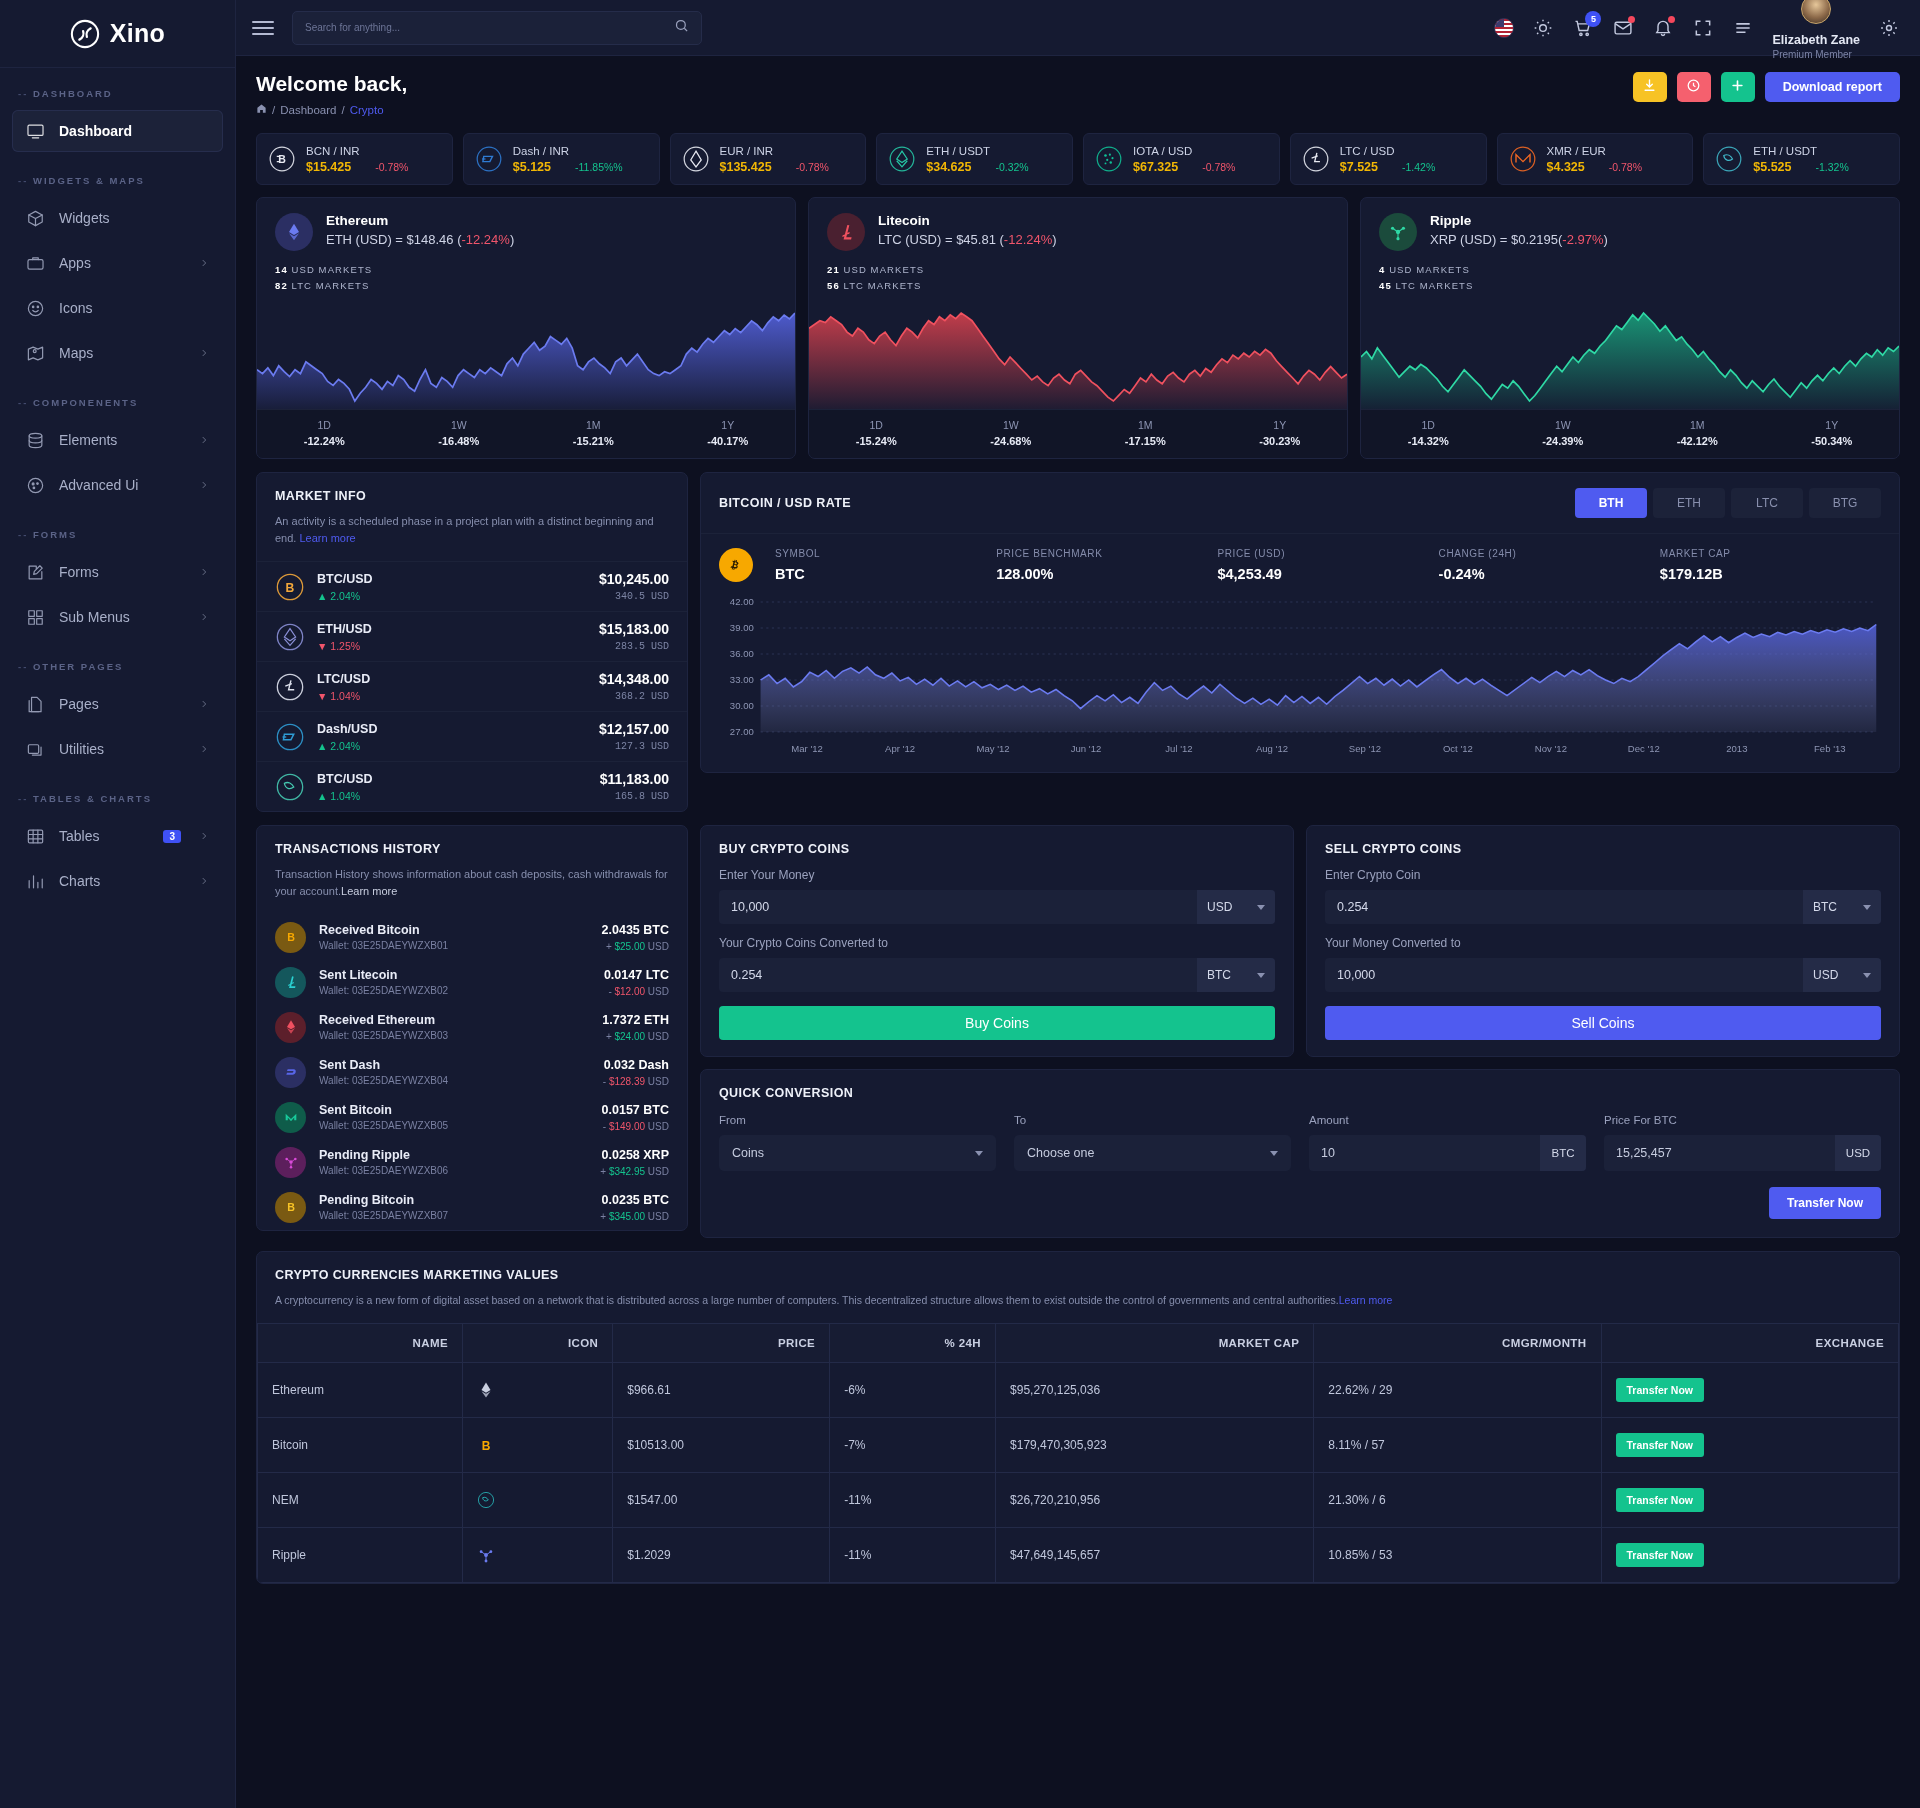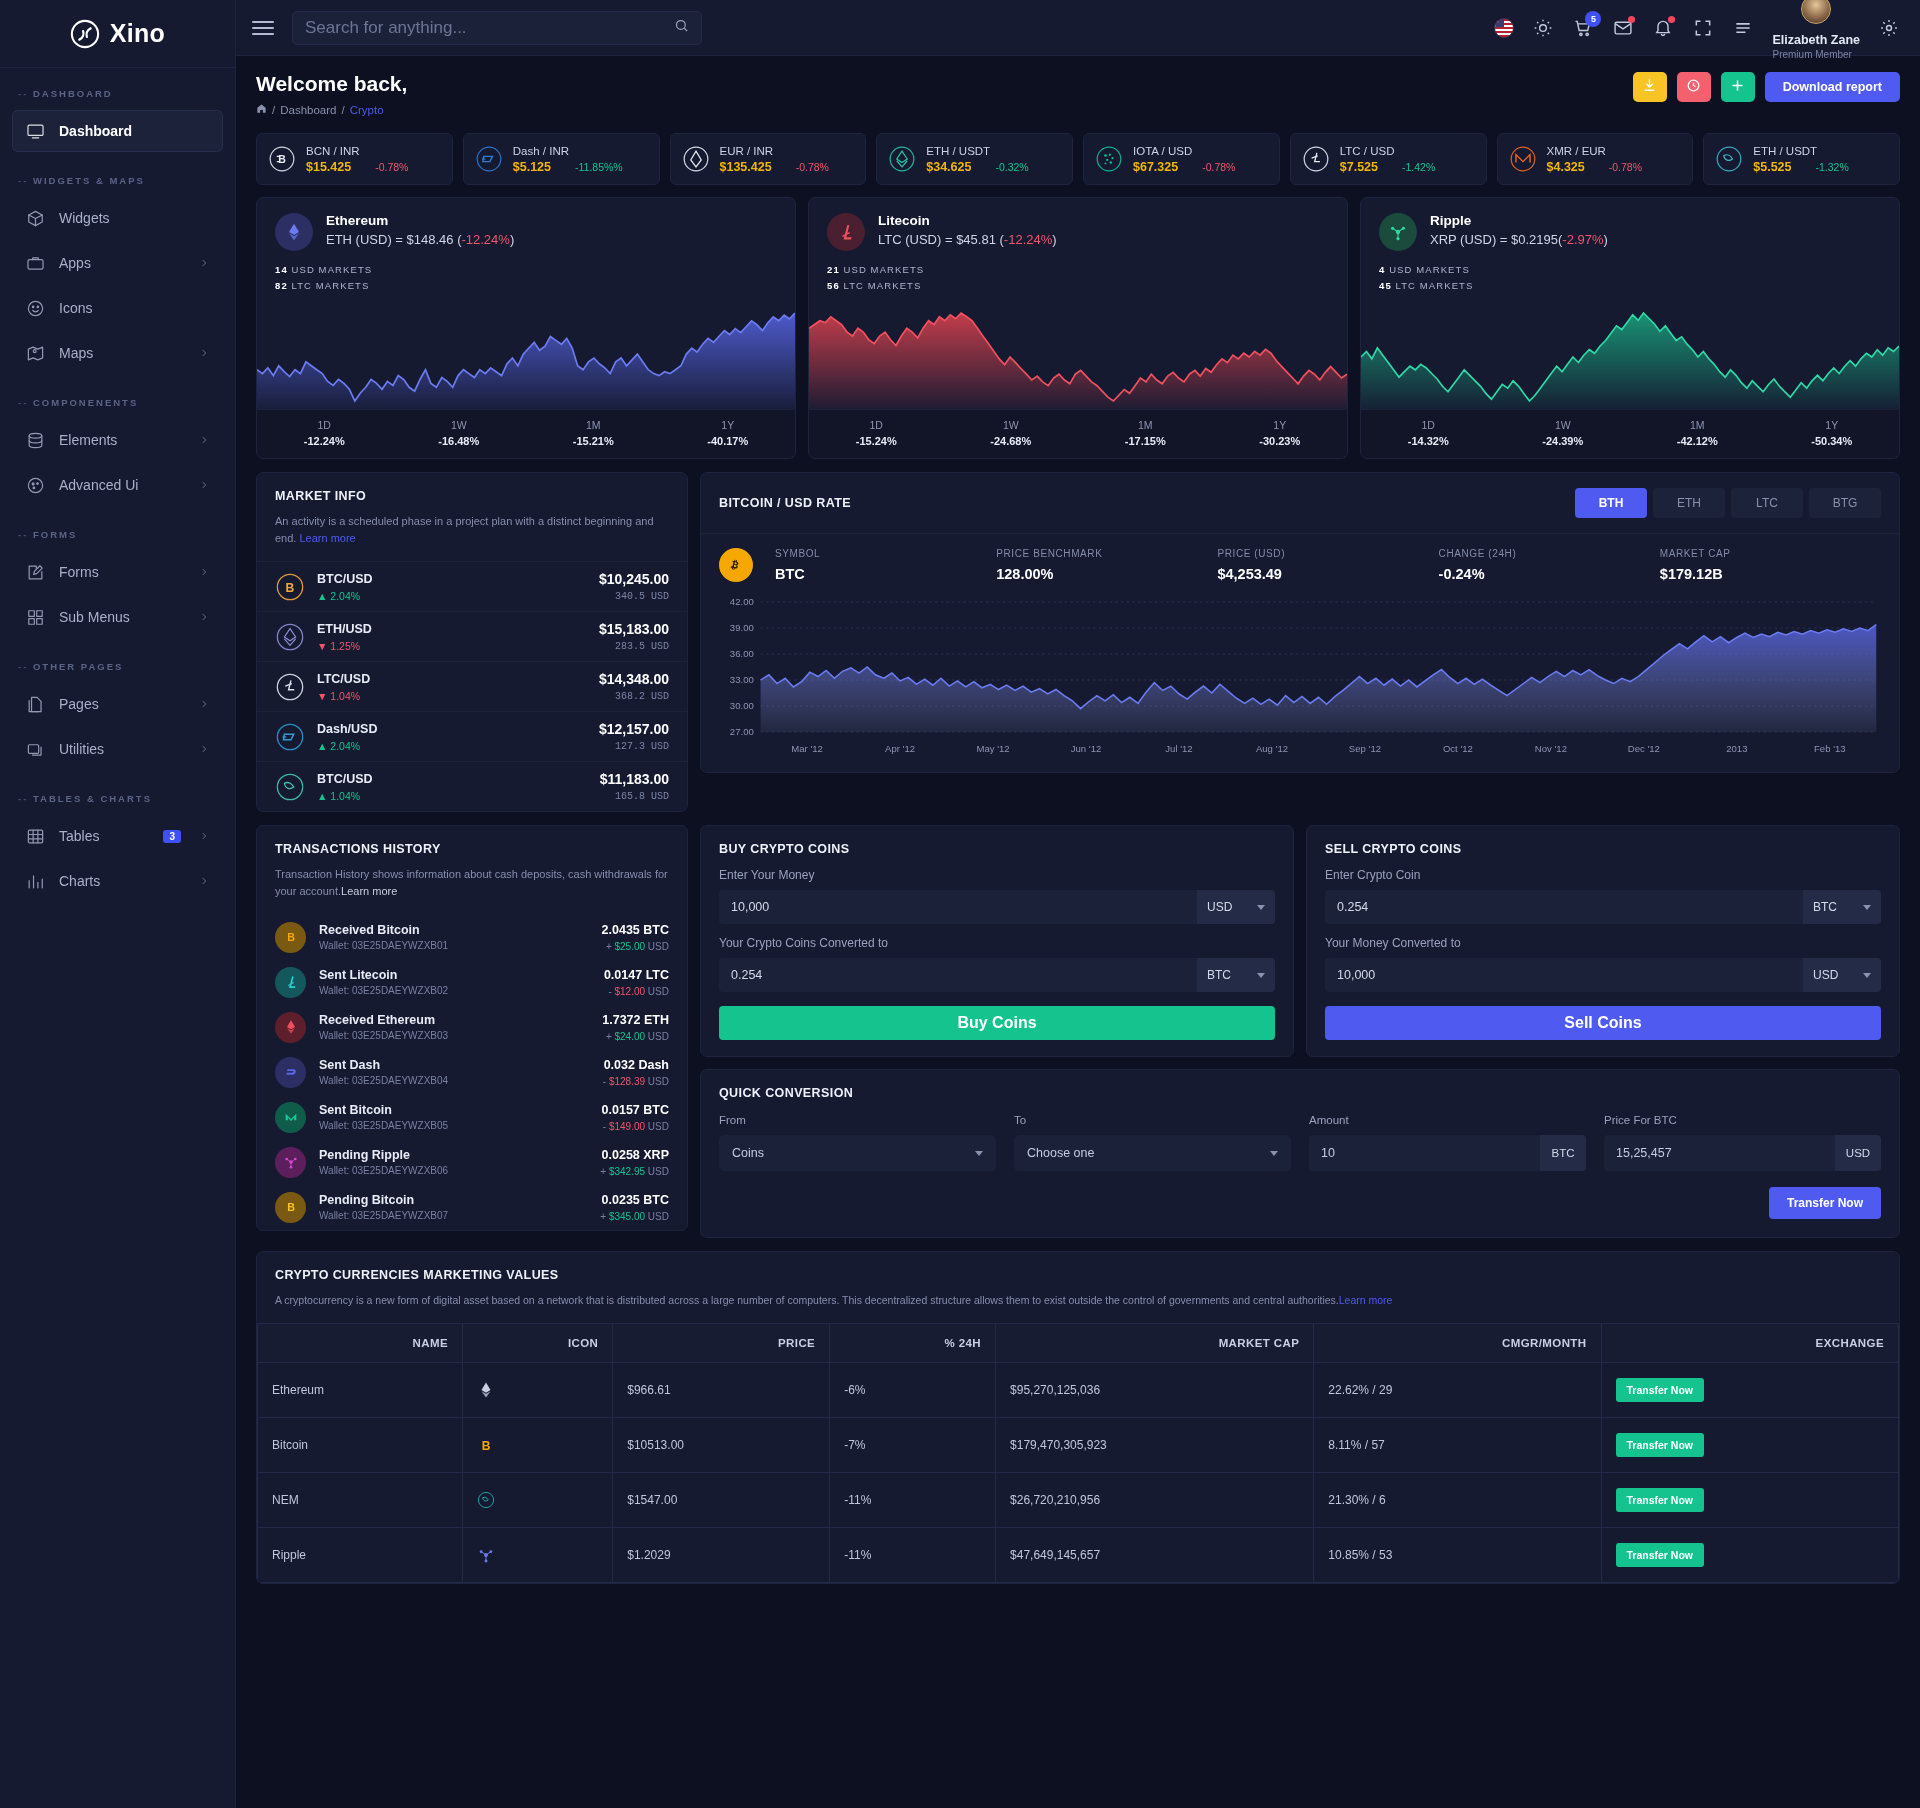--- a/index.html
+++ b/index.html
@@ -56,21 +56,21 @@
     padding: 0 20px 0 16px; background: #151a31; border-bottom: 1px solid #1e2440;
   }
   .ham { width: 22px; cursor: pointer; }
   .ham span { display: block; height: 2px; background: #b4bad2; margin: 4px 0; border-radius: 2px; }
   .search {
     width: 410px; height: 34px; background: #1b2139; border: 1px solid #252c4a;
     border-radius: 5px; display: flex; align-items: center; padding: 0 12px;
   }
   .search input {
     flex: 1; background: transparent; border: 0; outline: 0;
-    color: #a3a3a3; font-size: 17px; font-family: inherit;
+    color: #a3a3a3; font-size: 10px; font-family: inherit;
   }
   .search input::placeholder { color: #6d7597; }
   .topbar-spacer { flex: 1; }
   .tb-ico { position: relative; cursor: pointer; width: 22px; height: 22px; display:flex; align-items:center; justify-content:center;}
   .tb-ico svg { width: 20px; height: 20px; }
   .flag {
     width: 20px; height: 20px; border-radius: 50%; overflow: hidden;
     background: #b22234; position: relative; border: 1px solid #2b3255;
   }
   .flag .stripes { position: absolute; inset: 0;
@@ -226,21 +226,21 @@
     color: #d4d9ea; font-size: 12.5px; font-family: inherit;
   }
   .fld-sel {
     width: 78px; background: #242b47; display: flex; align-items: center;
     justify-content: space-between; padding: 0 10px; font-size: 12px; color: #d4d9ea; cursor: pointer;
   }
   .caret { width: 0; height: 0; border-left: 4px solid transparent; border-right: 4px solid transparent;
            border-top: 5px solid #8a91b0; }
   .act-btn {
     margin: 14px 18px 0 18px; height: 34px; border-radius: 4px; border: 0; width: calc(100% - 36px);
-    font-size: 16px; font-weight: bold; color: #fff; cursor: pointer; font-family: inherit;
+    font-size: 14px; font-weight: normal; color: #fff; cursor: pointer; font-family: inherit;
   }
   .buy-btn { background: #14c38e; }
   .sell-btn { background: #4f5bf0; }
 
   .qc-card { margin-top: 12px; padding-bottom: 18px; }
   .qc-grid { display: flex; gap: 18px; padding: 14px 18px 0 18px; }
   .qc-col { flex: 1; }
   .qc-k { font-size: 11.5px; color: #9aa1bd; }
   .qc-sel {
     margin-top: 9px; height: 36px; background: #1b2139; border-radius: 5px;

